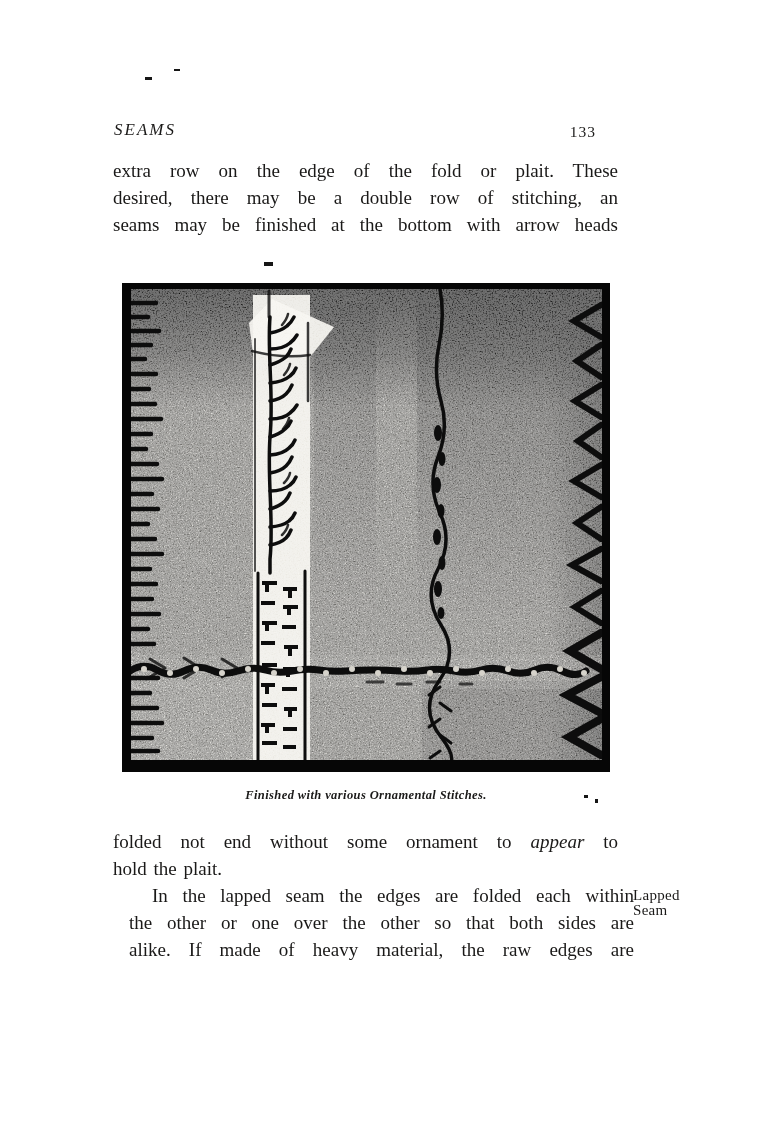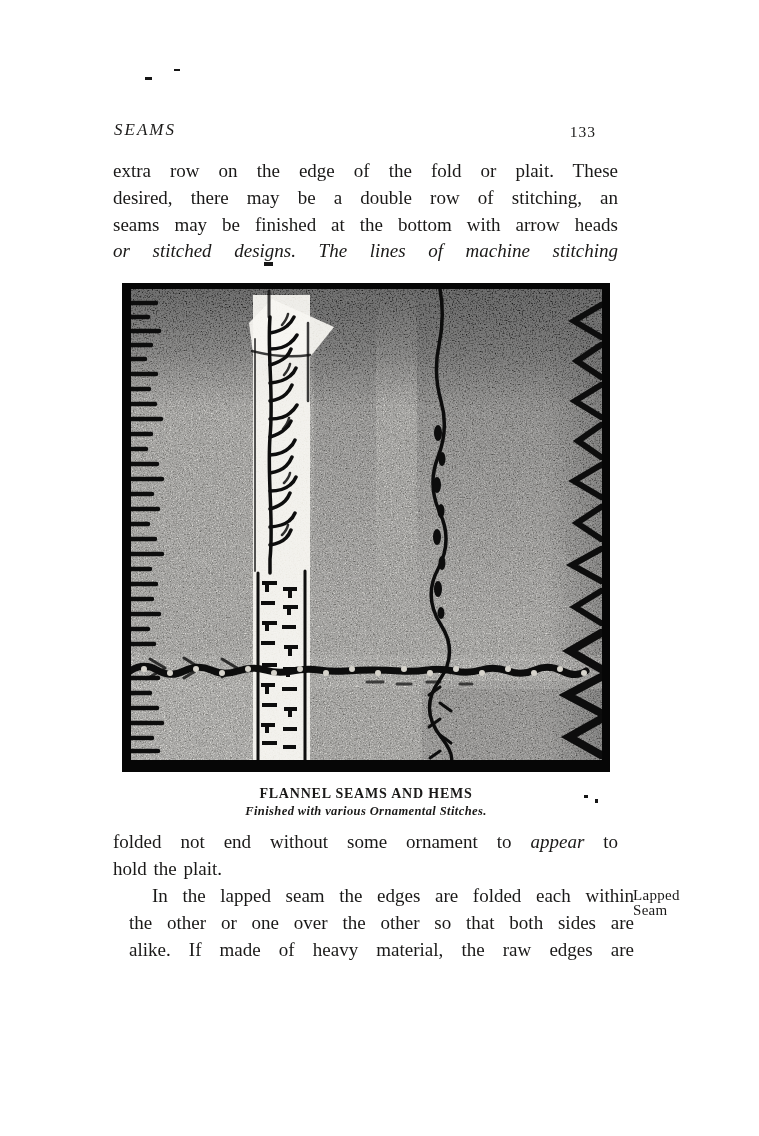--- a/index.html
+++ b/index.html
@@ -50,21 +50,20 @@
 <div class="abs speck" style="left:174px;top:69px;width:6px;height:2px;"></div>
 <div class="abs speck" style="left:145px;top:77px;width:7px;height:3px;"></div>
 <div class="abs speck" style="left:584px;top:795px;width:4px;height:3px;"></div>
 <div class="abs speck" style="left:595px;top:799px;width:3px;height:4px;"></div>
 <div class="abs speck" style="left:264px;top:262px;width:9px;height:4px;"></div>
 
 <div id="para1" class="abs para">
   <div class="tline">extra row on the edge of the fold or plait.  These</div>
   <div class="tline">desired, there may be a double row of stitching, an</div>
   <div class="tline">seams may be finished at the bottom with arrow heads</div>
-  <div class="tline italic">or stitched designs.  The lines of machine stitching</div>
 </div>
 
 <div class="abs figure-frame">
   <svg width="488" height="489" viewBox="0 0 488 489" role="img">
     <defs>
       <linearGradient id="gTop" x1="0" y1="0" x2="0" y2="1">
         <stop offset="0" stop-color="#000" stop-opacity="0.92"></stop>
         <stop offset="0.55" stop-color="#000" stop-opacity="0.5"></stop>
         <stop offset="1" stop-color="#000" stop-opacity="0"></stop>
       </linearGradient>
@@ -189,21 +188,20 @@
     <g fill="#060606">
       <rect x="0" y="0" width="488" height="6"></rect>
       <rect x="0" y="477" width="488" height="12"></rect>
       <rect x="0" y="0" width="9" height="489"></rect>
       <rect x="480" y="0" width="8" height="489"></rect>
     </g>
   </svg>
 </div>
 
 <div class="abs caption">
-  <div class="cap1">FLANNEL SEAMS AND HEMS</div>
   <div class="cap2">Finished with various Ornamental Stitches.</div>
 </div>
 
 <div id="para2" class="abs para">
   <div class="tline"><span>folded not end without some ornament to </span><em class="softem">appear</em><span> to</span></div>
   <div class="tline lastline">hold the plait.</div>
 </div>
 
 <div id="para3" class="abs para">
   <div class="tline indent">In the lapped seam the edges are folded each within</div>

